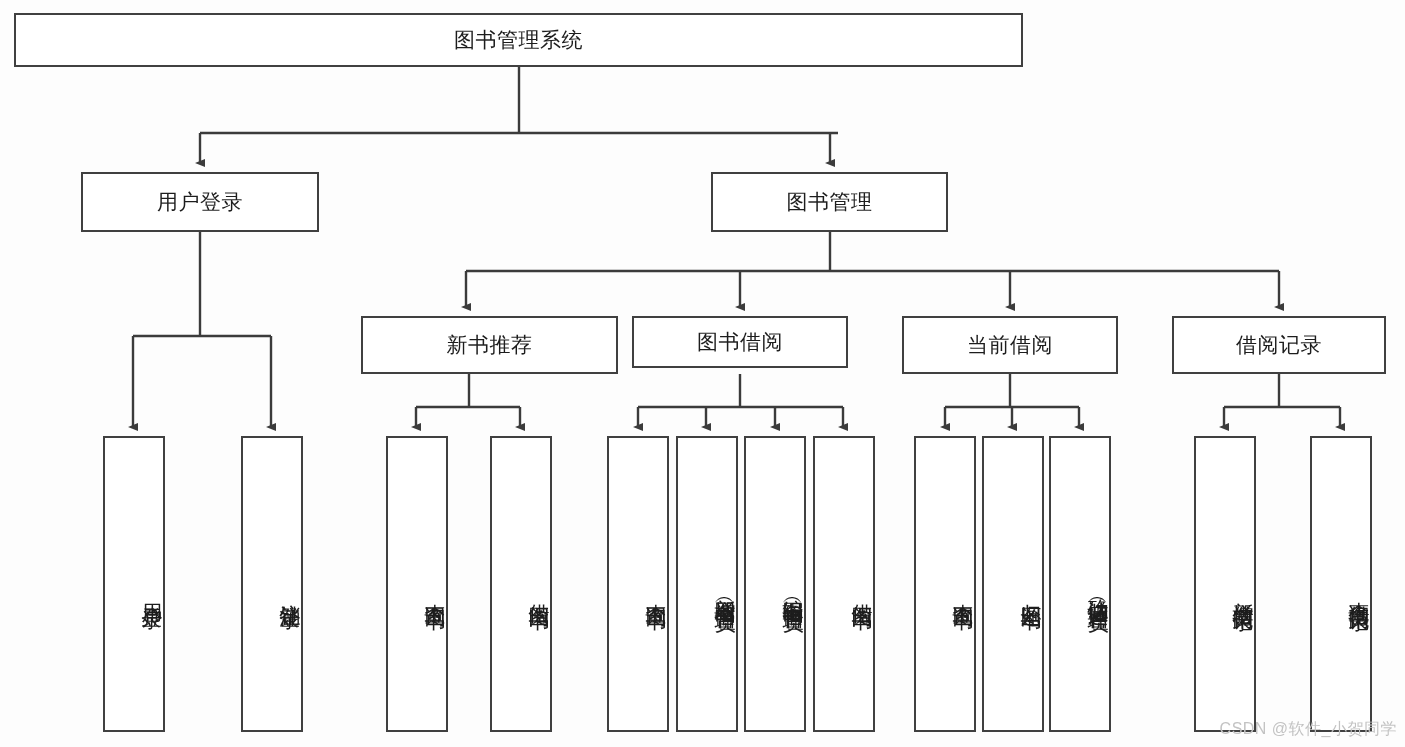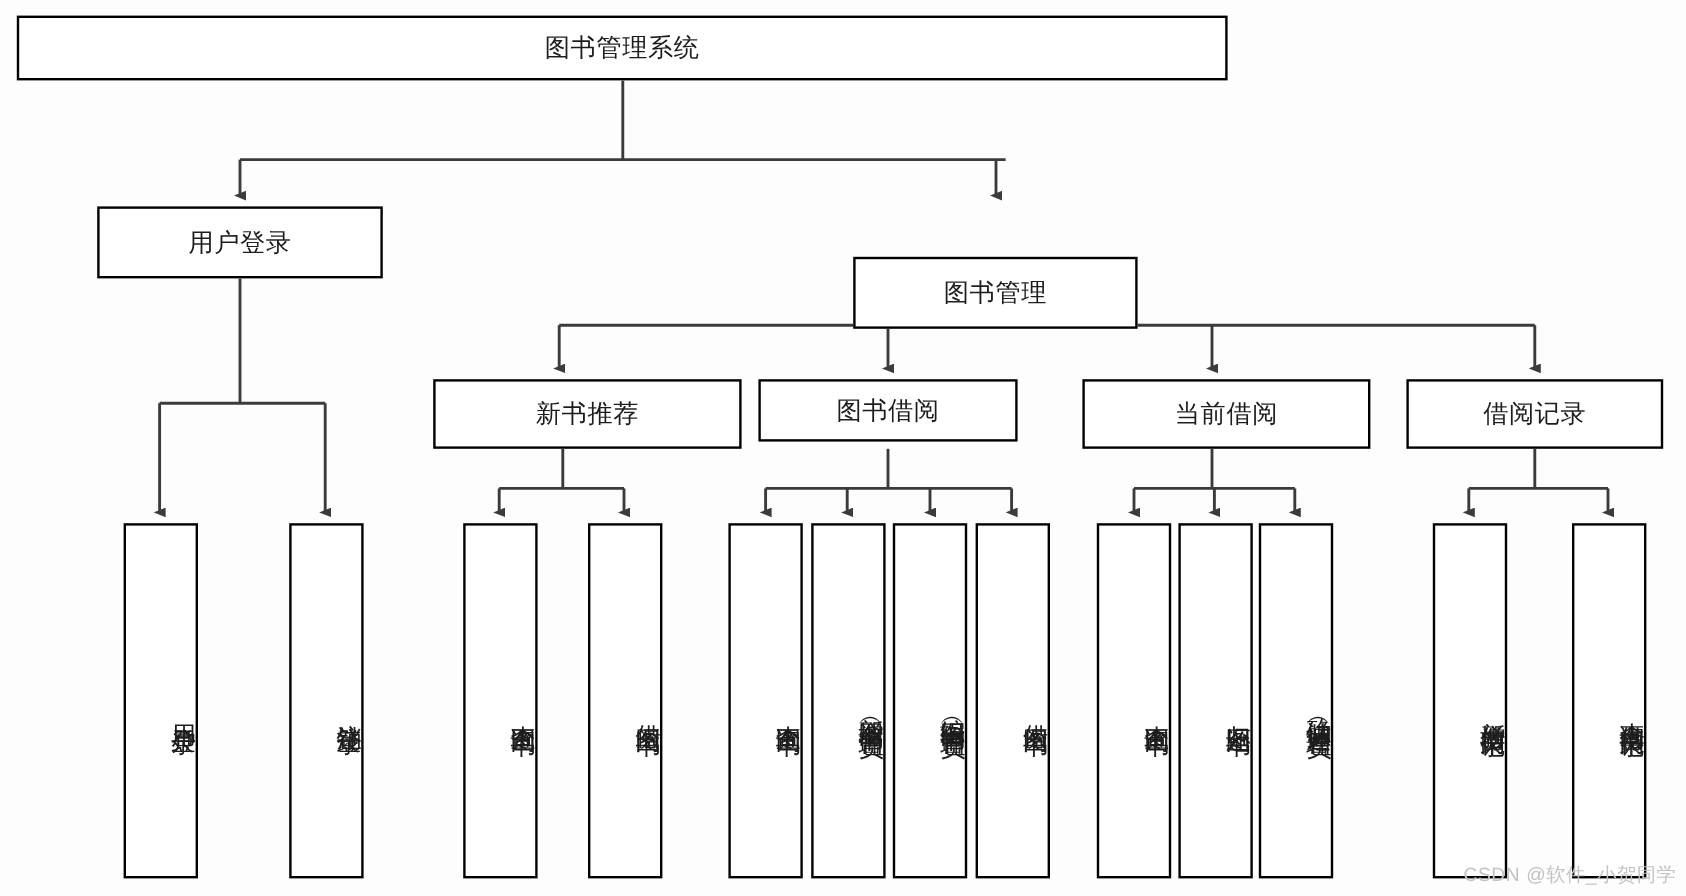--- a/index.html
+++ b/index.html
@@ -21,21 +21,21 @@
     position: absolute;
     left: 0;
     top: 0;
     width: 1405px;
     height: 747px;
     pointer-events: none;
   }
   .node {
     position: absolute;
     box-sizing: border-box;
-    border: 2px solid #000000;
+    border: 2px solid #404040;
     background: #ffffff;
     display: flex;
     align-items: center;
     justify-content: center;
     color: #1d1d1d;
   }
   .node.horiz {
     font-size: 21px;
     letter-spacing: 0.5px;
   }
@@ -122,31 +122,31 @@
     </g>
   </svg>
 
   <div class="node horiz" style="left:14px; top:13px; width:1009px; height:54px;">
     <span class="hlabel">图书管理系统</span>
   </div>
 
   <div class="node horiz" style="left:81px; top:172px; width:238px; height:60px;">
     <span class="hlabel">用户登录</span>
   </div>
-  <div class="node horiz" style="left:711px; top:172px; width:237px; height:60px;margin-top:42px;">
+  <div class="node horiz" style="left:711px; top:172px; width:237px; height:60px;">
     <span class="hlabel">图书管理</span>
   </div>
 
   <div class="node horiz" style="left:361px; top:316px; width:257px; height:58px;">
     <span class="hlabel">新书推荐</span>
   </div>
   <div class="node horiz" style="left:632px; top:316px; width:216px; height:52px;">
     <span class="hlabel">图书借阅</span>
   </div>
-  <div class="node horiz" style="left:902px; top:316px; width:240px; height:58px;">
+  <div class="node horiz" style="left:902px; top:316px; width:216px; height:58px;">
     <span class="hlabel">当前借阅</span>
   </div>
   <div class="node horiz" style="left:1172px; top:316px; width:214px; height:58px;">
     <span class="hlabel">借阅记录</span>
   </div>
 
   <div class="node vert" style="left:103px; top:436px; width:62px; height:296px;">
     <span class="vlabel">用户登录</span>
   </div>
   <div class="node vert" style="left:241px; top:436px; width:62px; height:296px;">

